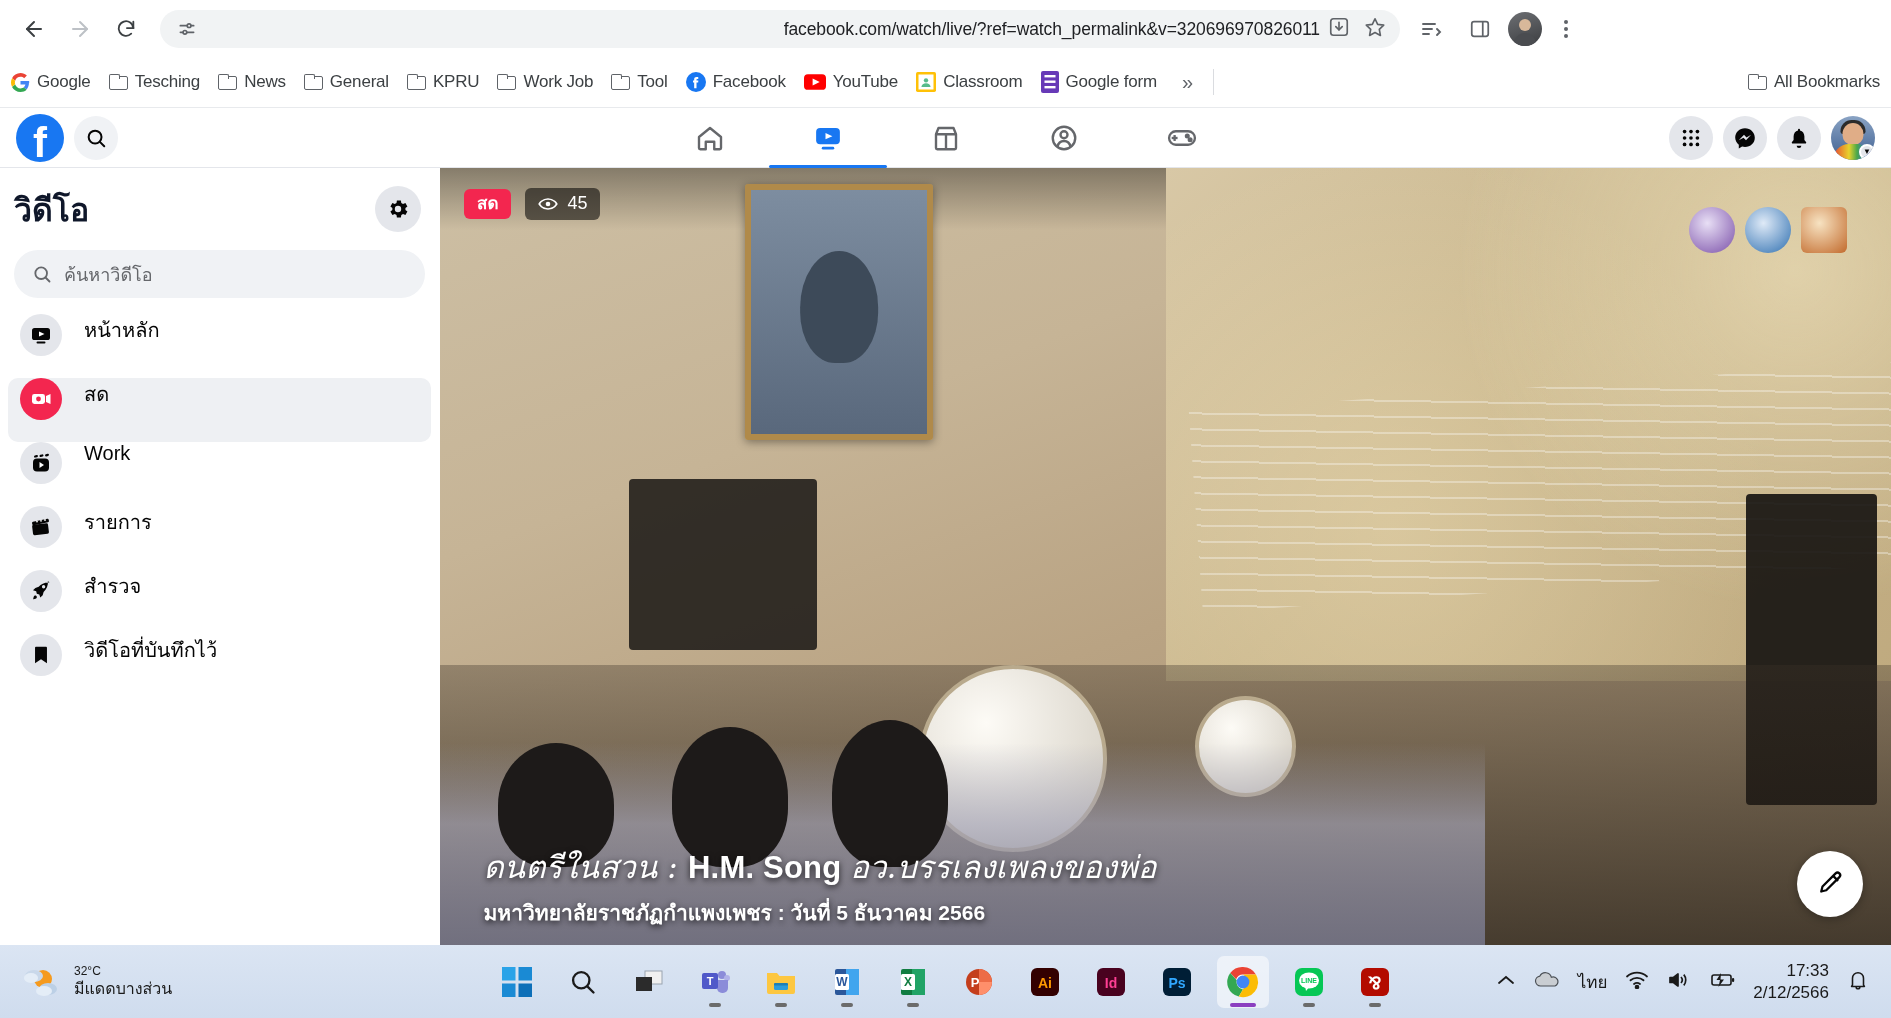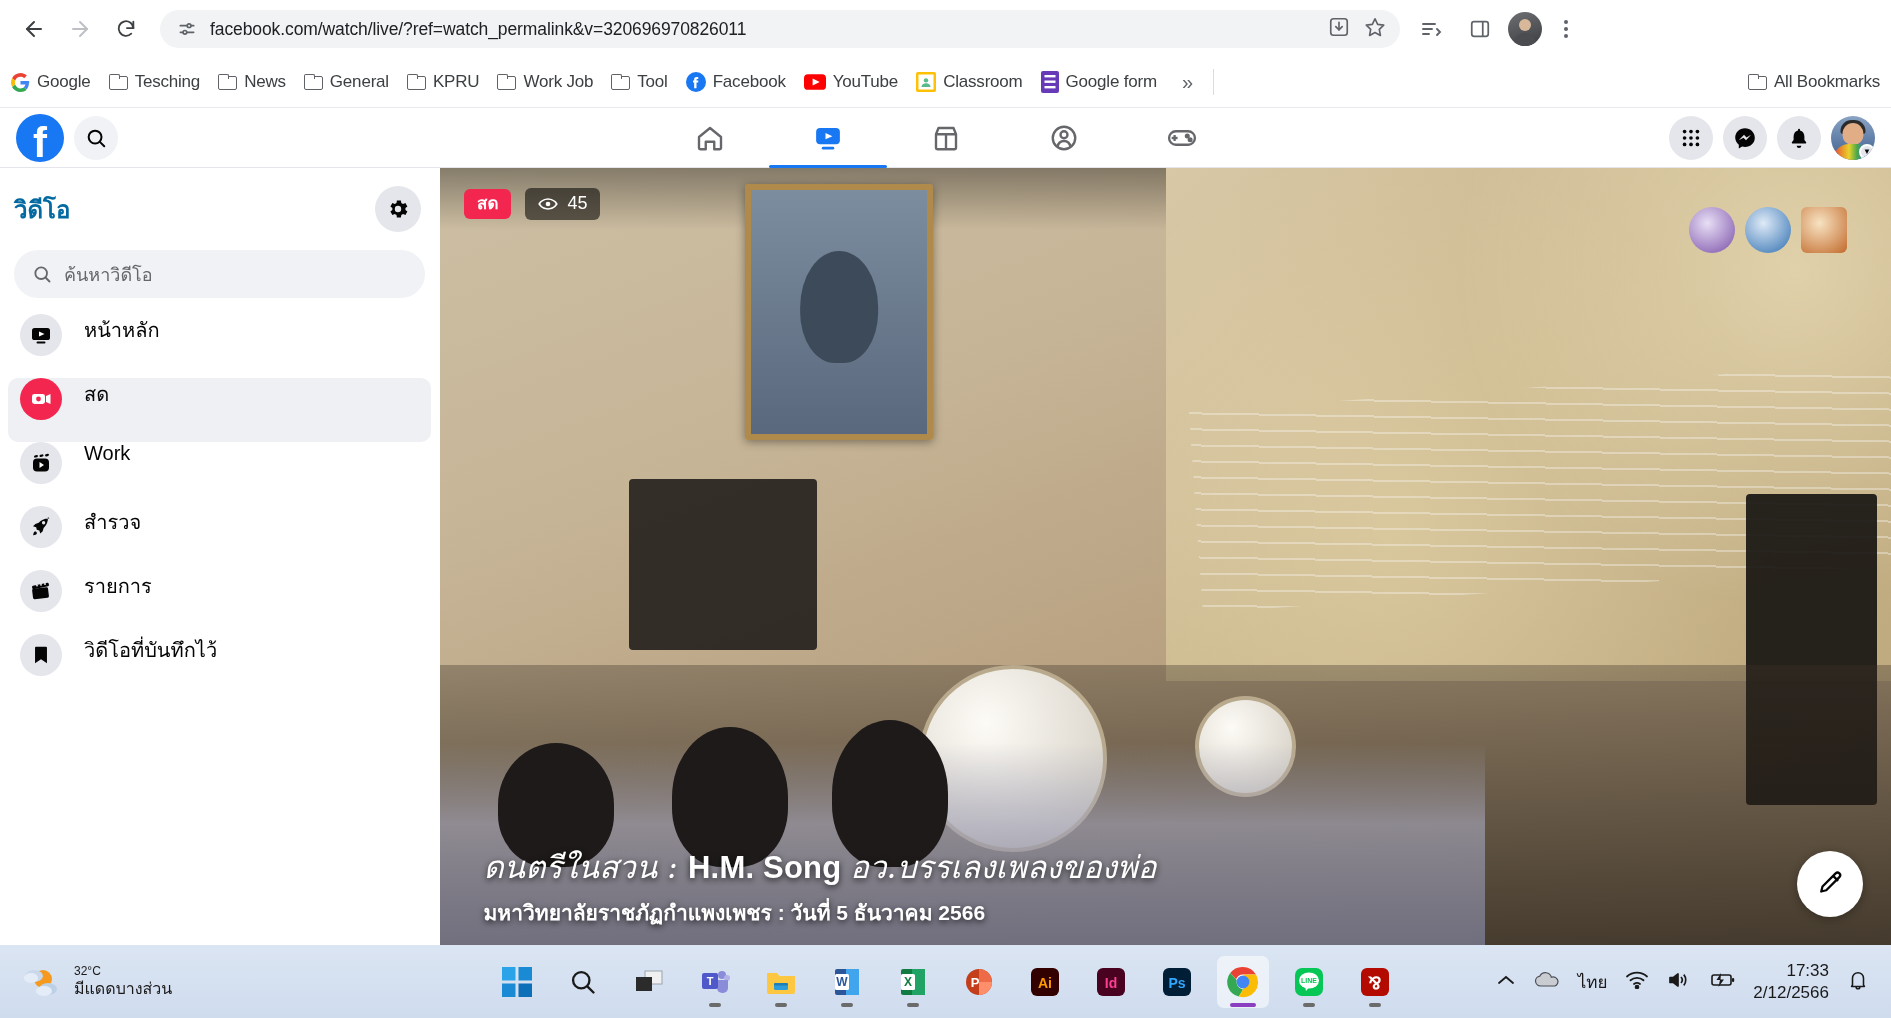--- a/index.html
+++ b/index.html
@@ -39,20 +39,21 @@
     height: 38px;
     background: #f1f3f4;
     border-radius: 19px;
     display: flex;
     align-items: center;
     padding: 0 14px;
     margin-left: 8px;
     margin-right: 6px;
     max-width: 1240px;
     position: relative;
+    text-align: right;
   }
   .omnibox .site-info {
     width: 26px; height: 26px;
     display: flex; align-items: center; justify-content: center;
     flex: 0 0 auto;
     margin-right: 10px;
   }
   .omnibox .url-text {
     font-size: 17.5px;
     color: #202124;
@@ -268,23 +269,23 @@
     padding: 14px 0 0 0;
     flex: 0 0 auto;
     border-right: 1px solid transparent;
   }
   .sidebar-head {
     display: flex; align-items: center;
     padding: 0 18px 0 14px;
     height: 54px;
   }
   .sidebar-title {
-    font-size: 24px;
+    font-size: 32px;
     font-weight: bold;
-    color: #0369a1;
+    color: #0f172a;
   }
   .gear-btn {
     margin-left: auto;
     width: 46px; height: 46px;
     border-radius: 50%;
     background: #e4e6eb;
     display: flex; align-items: center; justify-content: center;
     cursor: pointer;
   }
   .search-box {
@@ -805,37 +806,37 @@
                 <rect x="5" y="4.2" width="4" height="2.2" rx="1.1" fill="#050505" transform="rotate(-14 7 5.3)"></rect>
                 <rect x="10.5" y="3.6" width="4" height="2.2" rx="1.1" fill="#050505" transform="rotate(-14 12.5 4.7)"></rect>
                 <rect x="16" y="3" width="4" height="2.2" rx="1.1" fill="#050505" transform="rotate(-14 18 4.1)"></rect>
               </svg>
           </span>
           <span class="nav-label">Work</span>
         </div>
         <div class="nav-item">
           <span class="nav-icon">
             <svg width="24" height="24" viewBox="0 0 24 24">
-                <path d="M20.5 3.5c-4.5-.4-8.3 1.4-10.8 4.3L6.4 8.9 4 11.3l3.2 1 .6 2.5 2.5.6 1 3.2 2.4-2.4.9-3.3c2.9-2.5 4.7-6.3 4.3-10.8zM14.6 9.4a1.7 1.7 0 1 1 0-3.4 1.7 1.7 0 0 1 0 3.4z" fill="#050505"></path>
-                <path d="M5.2 17c-.8.8-1 3.2-1 3.2s2.4-.2 3.2-1c.6-.6.6-1.6 0-2.2s-1.6-.6-2.2 0z" fill="#050505"></path>
-              </svg>
-          </span>
-          <span class="nav-label">สำรวจ</span>
-        </div>
-        <div class="nav-item">
-          <span class="nav-icon">
-            <svg width="24" height="24" viewBox="0 0 24 24">
                 <rect x="3.5" y="9" width="16" height="10.5" rx="1.6" fill="#050505" transform="rotate(-7 11.5 14)"></rect>
                 <rect x="3" y="5.2" width="17" height="3.6" rx="1.2" fill="#050505" transform="rotate(-12 11.5 7)"></rect>
                 <circle cx="8" cy="6.6" r="0.9" fill="#fff"></circle>
                 <circle cx="12" cy="5.8" r="0.9" fill="#fff"></circle>
                 <circle cx="16" cy="5" r="0.9" fill="#fff"></circle>
               </svg>
           </span>
           <span class="nav-label">รายการ</span>
+        </div>
+        <div class="nav-item">
+          <span class="nav-icon">
+            <svg width="24" height="24" viewBox="0 0 24 24">
+                <path d="M20.5 3.5c-4.5-.4-8.3 1.4-10.8 4.3L6.4 8.9 4 11.3l3.2 1 .6 2.5 2.5.6 1 3.2 2.4-2.4.9-3.3c2.9-2.5 4.7-6.3 4.3-10.8zM14.6 9.4a1.7 1.7 0 1 1 0-3.4 1.7 1.7 0 0 1 0 3.4z" fill="#050505"></path>
+                <path d="M5.2 17c-.8.8-1 3.2-1 3.2s2.4-.2 3.2-1c.6-.6.6-1.6 0-2.2s-1.6-.6-2.2 0z" fill="#050505"></path>
+              </svg>
+          </span>
+          <span class="nav-label">สำรวจ</span>
         </div>
         <div class="nav-item">
           <span class="nav-icon">
             <svg width="22" height="22" viewBox="0 0 24 24">
                 <path d="M6.5 3h11a1 1 0 0 1 1 1v17l-6.5-4.3L5.5 21V4a1 1 0 0 1 1-1z" fill="#050505"></path>
               </svg>
           </span>
           <span class="nav-label">วิดีโอที่บันทึกไว้</span>
         </div>
       </div>

